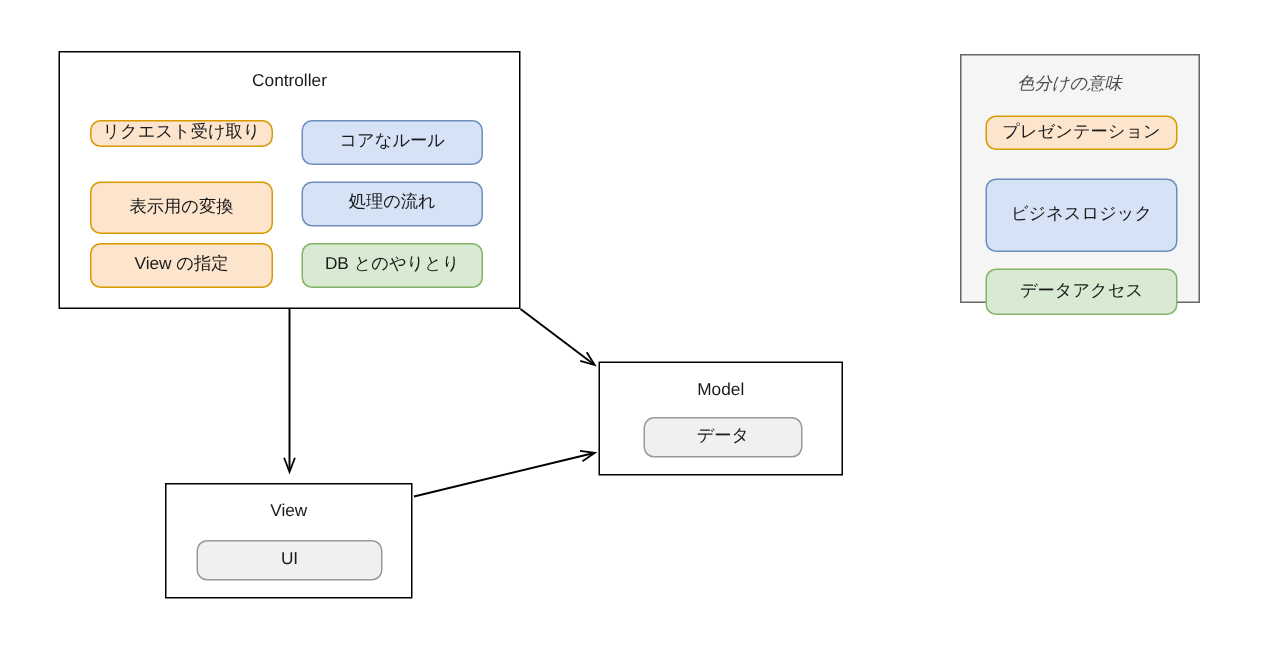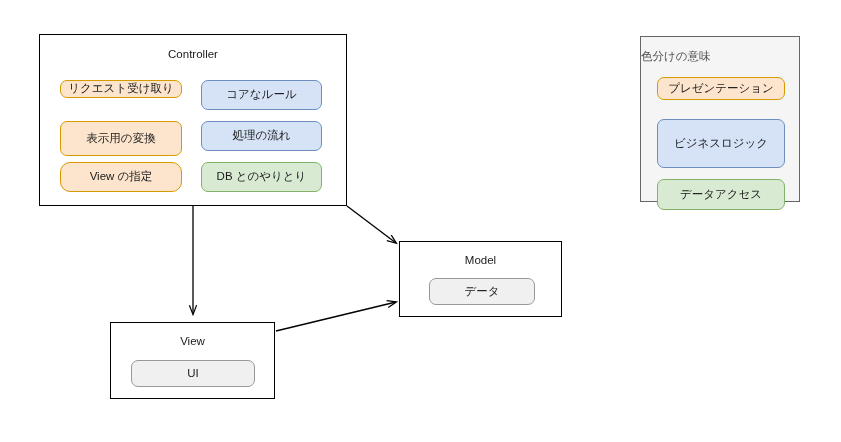--- a/index.html
+++ b/index.html
@@ -69,24 +69,26 @@
   #legend-box {
     position: absolute;
     background: #f5f5f5;
     border: 1.4px solid #666666;
     box-sizing: border-box;
   }
   #legend-title {
     position: absolute;
     left: 0;
     right: 14px;
+    text-align: center;
     font-size: 11.5px;
     color: #4d4d4d;
     line-height: 14px;
     white-space: nowrap;
+    font-style: italic;
   }
   
   #arrows {
     position: absolute;
     left: 0;
     top: 0;
     width: 841px;
     height: 442px;
     pointer-events: none;
   }
@@ -109,21 +111,21 @@
 
   <div class="container-box" style="left:39px; top:34px; width:308px; height:172px;">
     <div class="container-title" style="top:12px;">Controller</div>
 
     <div class="pill presentation" style="left:20px; top:45px; width:122px; height:18px;">
       <span>リクエスト受け取り</span>
     </div>
     <div class="pill presentation" style="left:20px; top:86px; width:122px; height:35px;">
       <span>表示用の変換</span>
     </div>
-    <div class="pill presentation" style="left:20px; top:127px; width:122px; height:30px;border-radius:10px;">
+    <div class="pill presentation" style="left:20px; top:127px; width:122px; height:30px;">
       <span>View の指定</span>
     </div>
 
     <div class="pill business" style="left:161px; top:86px; width:121px; height:30px;">
       <span>処理の流れ</span>
     </div>
     <div class="pill business" style="left:161px; top:45px; width:121px; height:30px;">
       <span>コアなルール</span>
     </div>
     <div class="pill data" style="left:161px; top:127px; width:121px; height:30px;">

